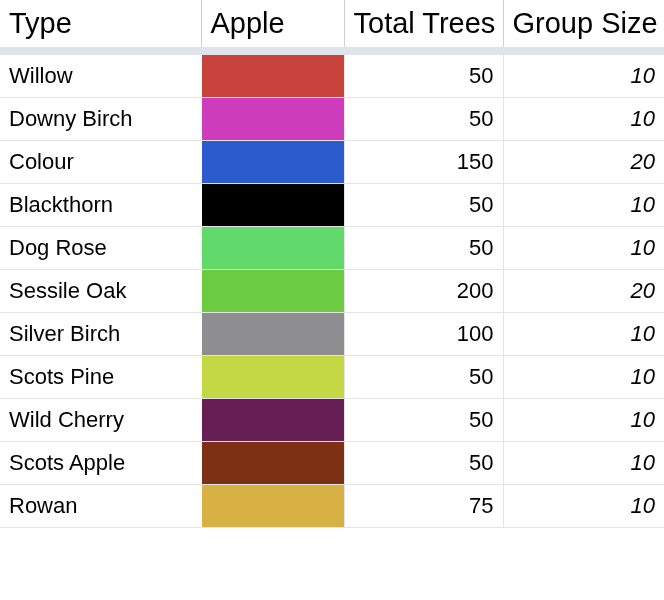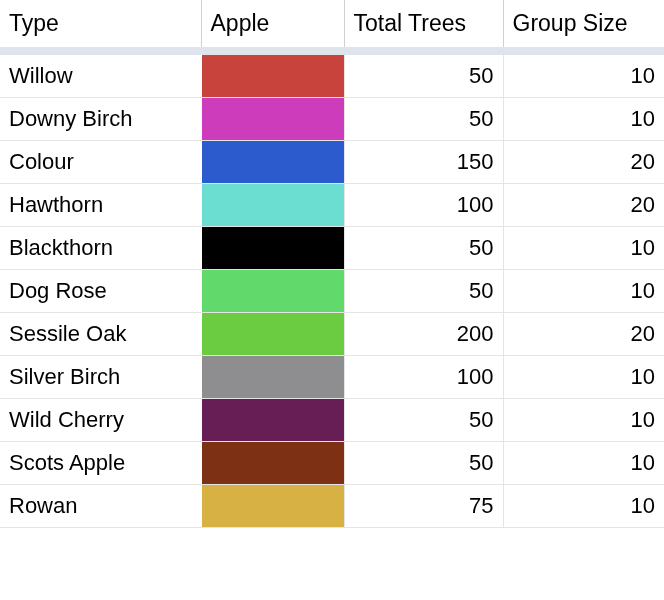--- a/index.html
+++ b/index.html
@@ -30,21 +30,21 @@
   }
 
   
   col.col-type        { width: 201px; }
   col.col-colour      { width: 143px; }
   col.col-total       { width: 159px; }
   col.col-group       { width: 161px; }
 
   thead th {
     font-weight: normal;
-    font-size: 23px;
+    font-size: 29px;
     line-height: 1;
     text-align: left;
     padding: 8px 9px 9px 9px;
     height: 30px;
     vertical-align: middle;
     background: #ffffff;
     border-right: 1px solid #d0d0d0;
     border-bottom: none;
     white-space: nowrap;
   }
@@ -63,21 +63,21 @@
     line-height: 1;
     height: 42px;
     padding: 0 9px;
     vertical-align: middle;
     background: #ffffff;
     border-bottom: 1px solid #e4e4e4;
     border-right: 1px solid #e4e4e4;
     white-space: nowrap;
     overflow: hidden;
   }
-  tbody tr td:last-child { border-right: none; }
+  tbody tr td:last-child { border-right: none; font-style: italic; }
 
   td.cell-type {
     text-align: left;
     border-right: 1px solid #ffffff;
   }
 
   td.cell-colour {
     padding: 0;
     border-right: 1px solid #e4e4e4;
     border-bottom: 1px solid #e4e4e4;
@@ -136,28 +136,20 @@
         </tr>
         <tr>
           <td class="cell-type">Colour</td>
           <td class="cell-colour">
             <span class="swatch" style="background: rgb(43, 91, 204);"></span>
           </td>
           <td class="cell-num">150</td>
           <td class="cell-num">20</td>
         </tr>
         <tr>
-          <td class="cell-type">Hawthorn</td>
-          <td class="cell-colour">
-            <span class="swatch" style="background: rgb(107, 221, 209);"></span>
-          </td>
-          <td class="cell-num">100</td>
-          <td class="cell-num">20</td>
-        </tr>
-        <tr>
           <td class="cell-type">Blackthorn</td>
           <td class="cell-colour">
             <span class="swatch" style="background: rgb(0, 0, 0);"></span>
           </td>
           <td class="cell-num">50</td>
           <td class="cell-num">10</td>
         </tr>
         <tr>
           <td class="cell-type">Dog Rose</td>
           <td class="cell-colour">
@@ -173,20 +165,28 @@
           </td>
           <td class="cell-num">200</td>
           <td class="cell-num">20</td>
         </tr>
         <tr>
           <td class="cell-type">Silver Birch</td>
           <td class="cell-colour">
             <span class="swatch" style="background: rgb(142, 142, 145);"></span>
           </td>
           <td class="cell-num">100</td>
+          <td class="cell-num">10</td>
+        </tr>
+        <tr>
+          <td class="cell-type">Scots Pine</td>
+          <td class="cell-colour">
+            <span class="swatch" style="background: rgb(194, 216, 68);"></span>
+          </td>
+          <td class="cell-num">50</td>
           <td class="cell-num">10</td>
         </tr>
         <tr>
           <td class="cell-type">Wild Cherry</td>
           <td class="cell-colour">
             <span class="swatch" style="background: rgb(103, 30, 85);"></span>
           </td>
           <td class="cell-num">50</td>
           <td class="cell-num">10</td>
         </tr>

